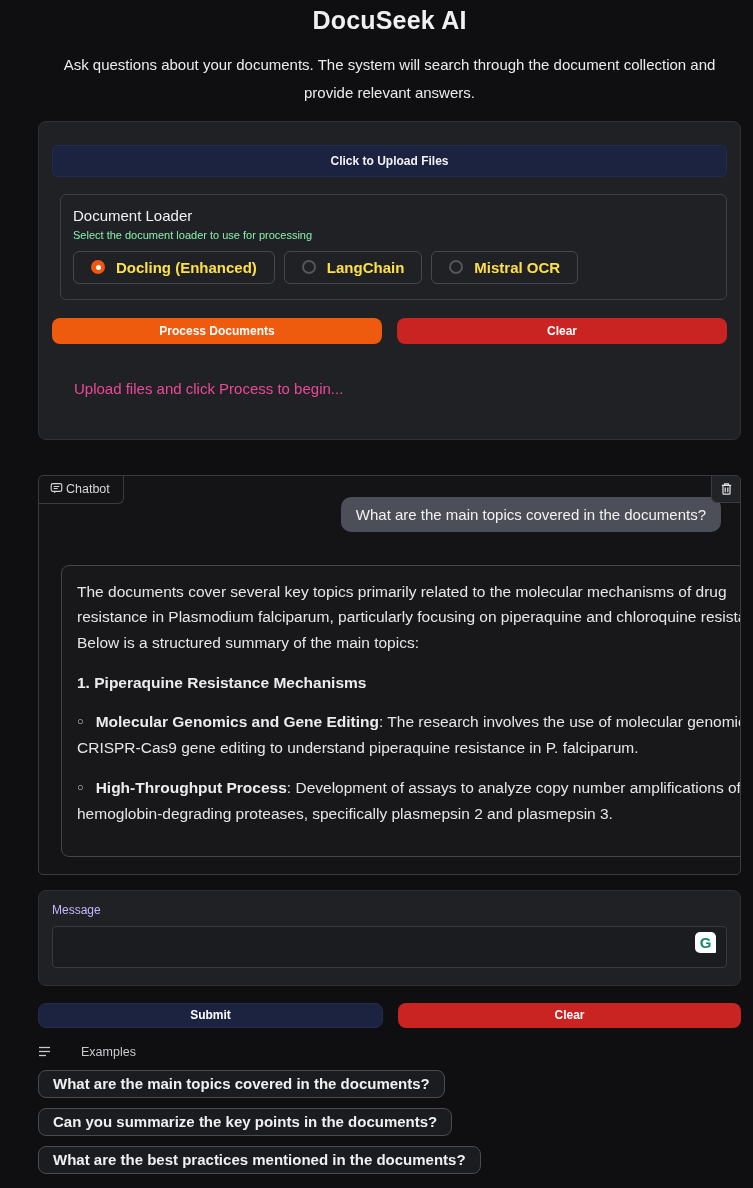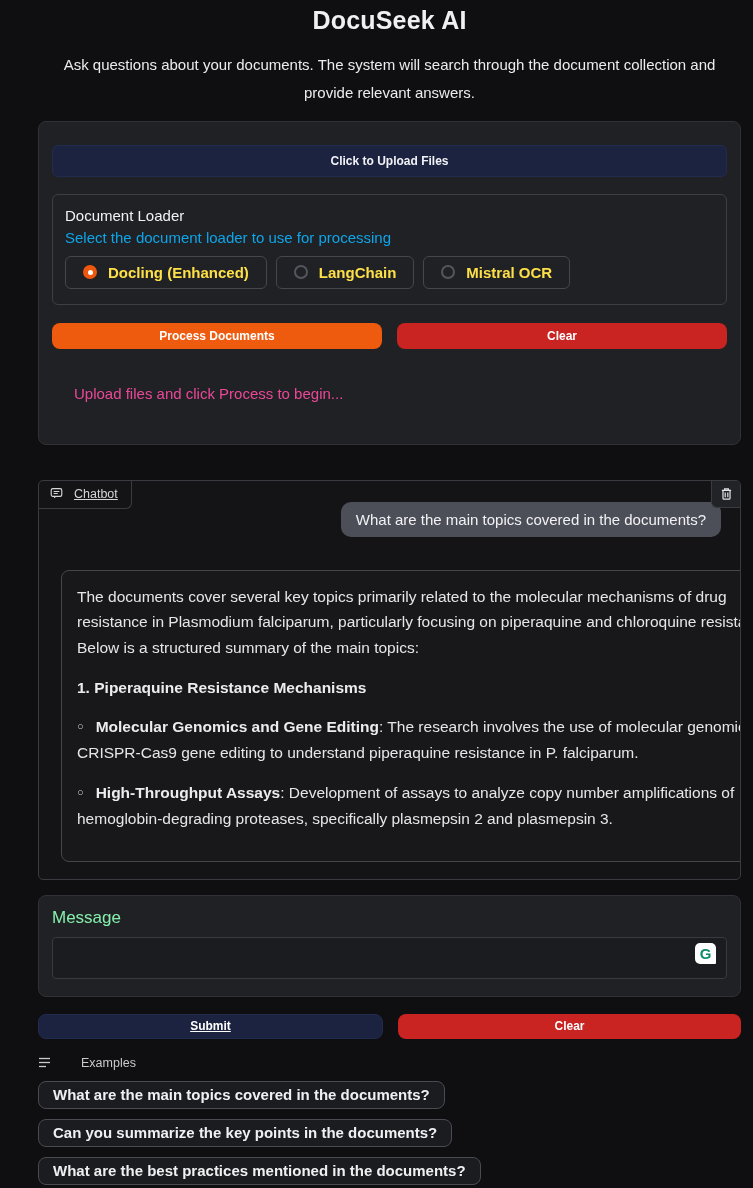--- a/index.html
+++ b/index.html
@@ -14,71 +14,71 @@
   
   .panel { background:#202124; border:1px solid #303136; border-radius:8px; }
 
   
   .upload-panel { margin-top:14px; padding:12px 13px 14px; }
   .acc-header { display:flex; justify-content:space-between; align-items:center; cursor:pointer; padding:2px 2px 0 3px; }
   .acc-title { font-size:15px; color:#f4f4f6; }
   .acc-caret { font-size:11px; color:#e9e9ec; padding-right:2px; }
   .upload-btn { margin-top:11px; height:32px; width:100%; background:#1b2340; border:1px solid #232c4e; border-radius:6px;
                 color:#f2f2f5; font-size:12px; font-weight:600; display:flex; align-items:center; justify-content:center; cursor:pointer; }
-  .loader-group { margin-top:17px; border:1px solid #3e3f44; border-radius:6px; padding:12px 12px 15px; }
+  .loader-group { margin-top:17px; border:1px solid #3e3f44; border-radius:6px; padding:12px 12px 15px;margin-left:8px; }
   .group-label { font-size:15px; color:#f2f2f5; }
-  .group-info { margin-top:5px; font-size:15px; color:#0ea5e9; }
+  .group-info { margin-top:5px; font-size:11px; color:#86efac; }
   .radio-row { margin-top:10px; display:flex; gap:9px; }
   .radio-chip { display:flex; align-items:center; gap:11px; border:1px solid #46474c; border-radius:6px; height:33px;
                 padding:0 17px; cursor:pointer; background:transparent; }
   .radio-circle { width:14px; height:14px; border-radius:50%; border:2px solid #55565c; position:relative; flex:0 0 auto; }
   .radio-circle.sel { border:none; background:#f0570e; }
   .radio-circle.sel::after { content:""; position:absolute; left:4.5px; top:4.5px; width:5px; height:5px; border-radius:50%; background:#fff; }
   .radio-label { font-size:15px; font-weight:600; color:#fde047; }
   .proc-row { margin-top:18px; display:flex; gap:15px; }
   .btn { height:26px; border:none; border-radius:8px; font-size:12px; font-weight:600; color:#fff;
          display:flex; align-items:center; justify-content:center; cursor:pointer; flex:1; font-family:inherit; }
   .btn-orange { background:#ee5a0e; }
   .btn-red { background:#c92322; }
   .status-text { margin:36px 0 28px; padding-left:22px; font-size:15px; color:#ec4899; }
 
   
   .chatbot { position:relative; margin-top:35px; height:400px; background:#141417; border:1px solid #3a3b40;
              border-radius:5px; overflow:hidden; }
-  .chat-tab { position:absolute; top:0; left:0; display:flex; align-items:center; gap:11px; padding:6px 13px 7px 11px;
-              border-right:1px solid #3a3b40; border-bottom:1px solid #3a3b40; border-bottom-right-radius:6px; color:#d6d6da;text-decoration:underline; }
+  .chat-tab { position:absolute; top:0; left:0; display:flex; align-items:center; gap:3px; padding:6px 13px 7px 11px;
+              border-right:1px solid #3a3b40; border-bottom:1px solid #3a3b40; border-bottom-right-radius:6px; color:#d6d6da; }
   .chat-tab svg { display:block; }
   .chat-tab-label { font-size:12.5px; }
   .trash-btn { position:absolute; top:0; right:0; width:29px; height:27px; display:flex; align-items:center; justify-content:center;
                background:#222326; border-left:1px solid #3a3b40; border-bottom:1px solid #3a3b40; border-bottom-left-radius:6px; cursor:pointer; }
   .msg-area { padding-top:21px; }
   .user-row { display:flex; justify-content:flex-end; padding-right:19px; }
   .user-bubble { background:#4c4f57; border-radius:10px; padding:9px 15px; font-size:15px; color:#f2f2f4; max-width:540px; }
   .bot-row { margin-top:33px; padding-left:22px; }
   .bot-bubble { width:751px; background:#18181b; border:1px solid #45464c; border-radius:8px; padding:13px 15px 16px;
                 font-size:15.5px; line-height:1.66; color:#e6e6e9; }
   .bot-bubble p { margin:0 0 14px; }
   .bot-heading { font-weight:700; color:#ececef; margin:0 0 14px; font-size:15.5px; }
   .bullet { margin:0 0 14px; }
   .bullet .marker { font-size:11px; color:#cfcfd4; margin-right:12px; position:relative; top:-2px; }
   .bullet strong { color:#ececef; }
 
   
   .message-panel { margin-top:15px; padding:12px 13px 13px; }
-  .msg-label { font-size:17px; color:#86efac; }
+  .msg-label { font-size:12px; color:#c4b5fd; }
   .msg-input-wrap { position:relative; margin-top:9px; }
   .msg-input { width:100%; height:42px; background:#1b1c20; border:1px solid #393a3f; border-radius:4px; resize:none;
                color:#f0f0f3; font-family:inherit; font-size:14px; padding:6px 34px 6px 9px; outline:none; }
   .gram-icon { position:absolute; right:11px; top:6px; width:21px; height:21px; background:#fff; border-radius:5px 5px 1px 5px;
                display:flex; align-items:center; justify-content:center; cursor:pointer; }
   .gram-icon span { color:#0d8a66; font-size:15px; font-weight:700; line-height:1; }
 
   
   .action-row { margin-top:17px; display:flex; gap:15px; }
-  .btn-navy { background:#1b2340; border:1px solid #232c4e;text-decoration:underline; }
+  .btn-navy { background:#1b2340; border:1px solid #232c4e; }
   .action-row .btn { height:25px; }
 
   
   .examples { margin-top:17px; }
   .ex-label-row { display:flex; align-items:center; gap:6px; color:#c9c9ce; }
   .ex-label { font-size:12.5px;margin-left:24px; }
   .ex-chips { margin-top:11px; display:flex; flex-wrap:wrap; gap:10px 8px; }
   .ex-chip { background:#1b1c1f; border:1px solid #4a4b51; border-radius:8px; height:28px; display:flex; align-items:center;
              padding:0 14px; font-size:15px; font-weight:600; color:#f0f0f3; cursor:pointer; }
 </style>
@@ -143,21 +143,21 @@
 
     <div class="msg-area">
       <div class="user-row">
         <div class="user-bubble">What are the main topics covered in the documents?</div>
       </div>
       <div class="bot-row">
         <div class="bot-bubble">
           <p>The documents cover several key topics primarily related to the molecular mechanisms of drug resistance in Plasmodium falciparum, particularly focusing on piperaquine and chloroquine resistance. Below is a structured summary of the main topics:</p>
           <p class="bot-heading">1. Piperaquine Resistance Mechanisms</p>
           <p class="bullet"><span class="marker">○</span><strong>Molecular Genomics and Gene Editing</strong><span>: The research involves the use of molecular genomics and CRISPR-Cas9 gene editing to understand piperaquine resistance in P. falciparum.</span></p>
-          <p class="bullet"><span class="marker">○</span><strong>High-Throughput Assays</strong><span>: Development of assays to analyze copy number amplifications of hemoglobin-degrading proteases, specifically plasmepsin 2 and plasmepsin 3.</span></p>
+          <p class="bullet"><span class="marker">○</span><strong>High-Throughput Process</strong><span>: Development of assays to analyze copy number amplifications of hemoglobin-degrading proteases, specifically plasmepsin 2 and plasmepsin 3.</span></p>
 
         </div>
       </div>
     </div>
   </section>
 
   <section class="panel message-panel">
     <div class="msg-label">Message</div>
     <div class="msg-input-wrap">
       <textarea class="msg-input" placeholder="" style=""></textarea>

